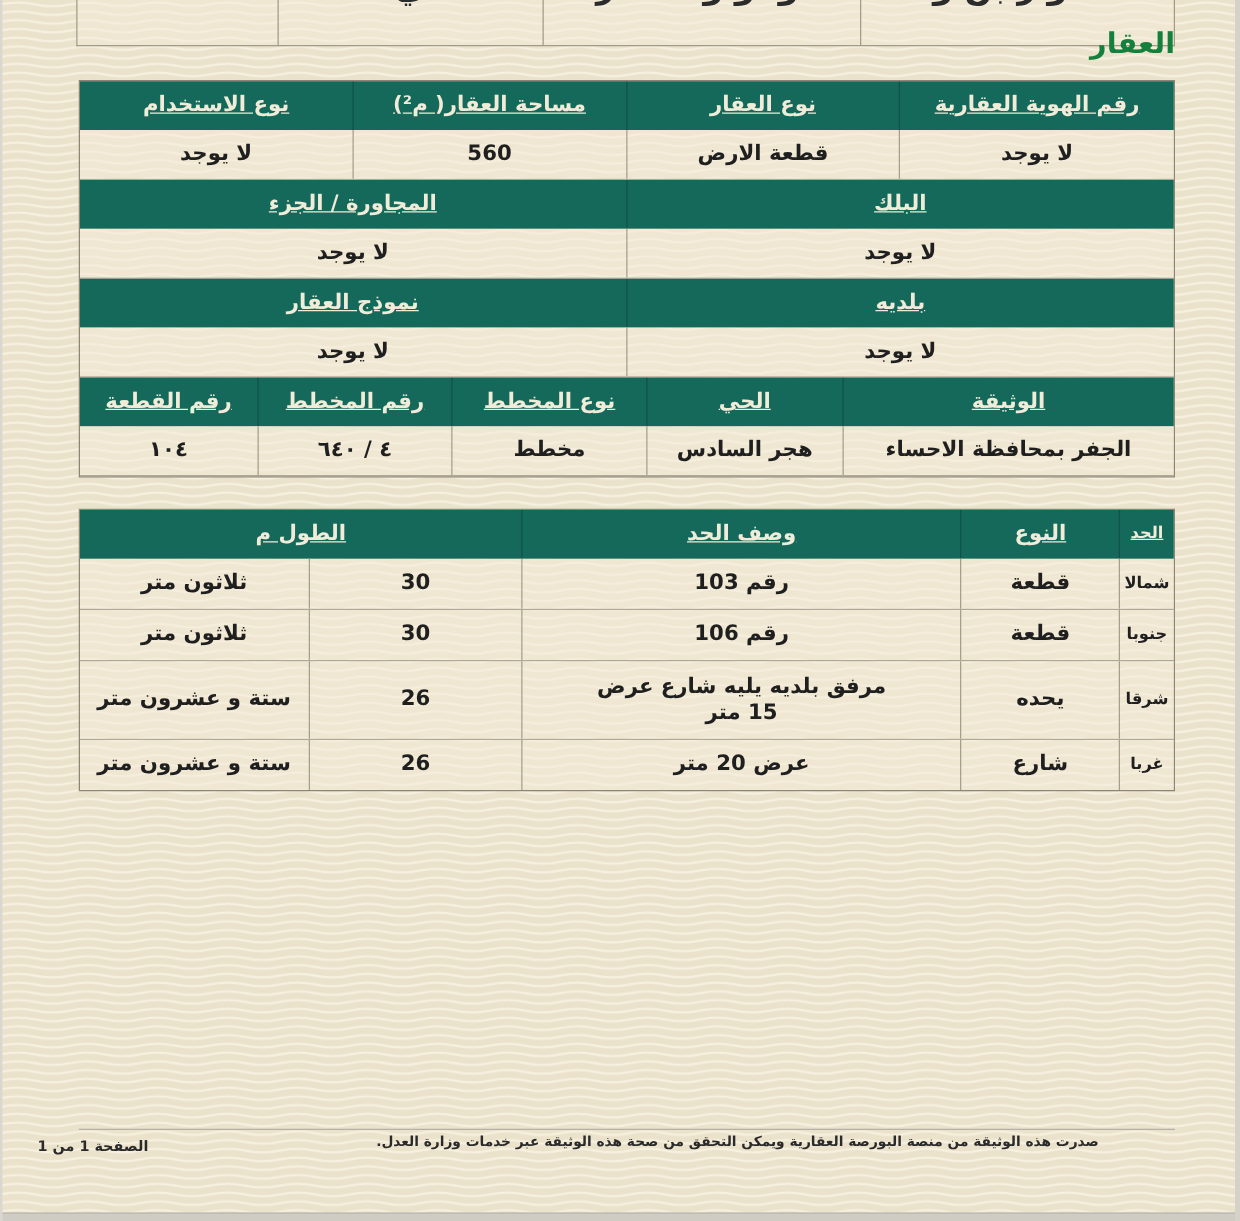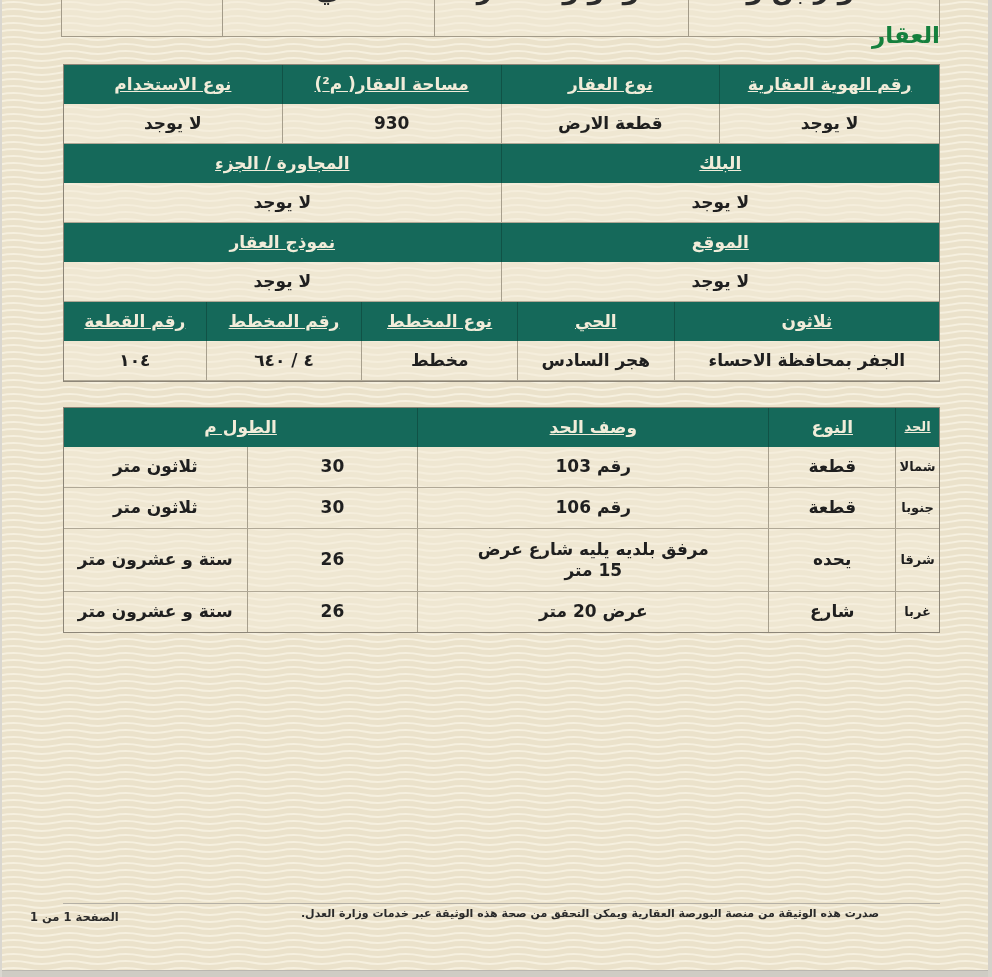--- a/index.html
+++ b/index.html
@@ -93,44 +93,44 @@
 
   <div class="hrow g4">
     <div class="cell">رقم الهوية العقارية</div>
     <div class="cell">نوع العقار</div>
     <div class="cell">مساحة العقار( م²)</div>
     <div class="cell">نوع الاستخدام</div>
   </div>
   <div class="vrow g4">
     <div class="cell">لا يوجد</div>
     <div class="cell">قطعة الارض</div>
-    <div class="cell">930</div>
+    <div class="cell">560</div>
     <div class="cell">لا يوجد</div>
   </div>
 
   <div class="hrow g2">
     <div class="cell">البلك</div>
     <div class="cell">المجاورة / الجزء</div>
   </div>
   <div class="vrow g2">
     <div class="cell">لا يوجد</div>
     <div class="cell">لا يوجد</div>
   </div>
 
   <div class="hrow g2">
-    <div class="cell">الموقع</div>
+    <div class="cell">بلديه</div>
     <div class="cell">نموذج العقار</div>
   </div>
   <div class="vrow g2">
     <div class="cell">لا يوجد</div>
     <div class="cell">لا يوجد</div>
   </div>
 
   <div class="hrow g5">
-    <div class="cell">ثلاثون</div>
+    <div class="cell">الوثيقة</div>
     <div class="cell">الحي</div>
     <div class="cell">نوع المخطط</div>
     <div class="cell">رقم المخطط</div>
     <div class="cell">رقم القطعة</div>
   </div>
   <div class="vrow g5">
     <div class="cell">الجفر بمحافظة الاحساء</div>
     <div class="cell">هجر السادس</div>
     <div class="cell">مخطط</div>
     <div class="cell">٤ / ٦٤٠</div>

